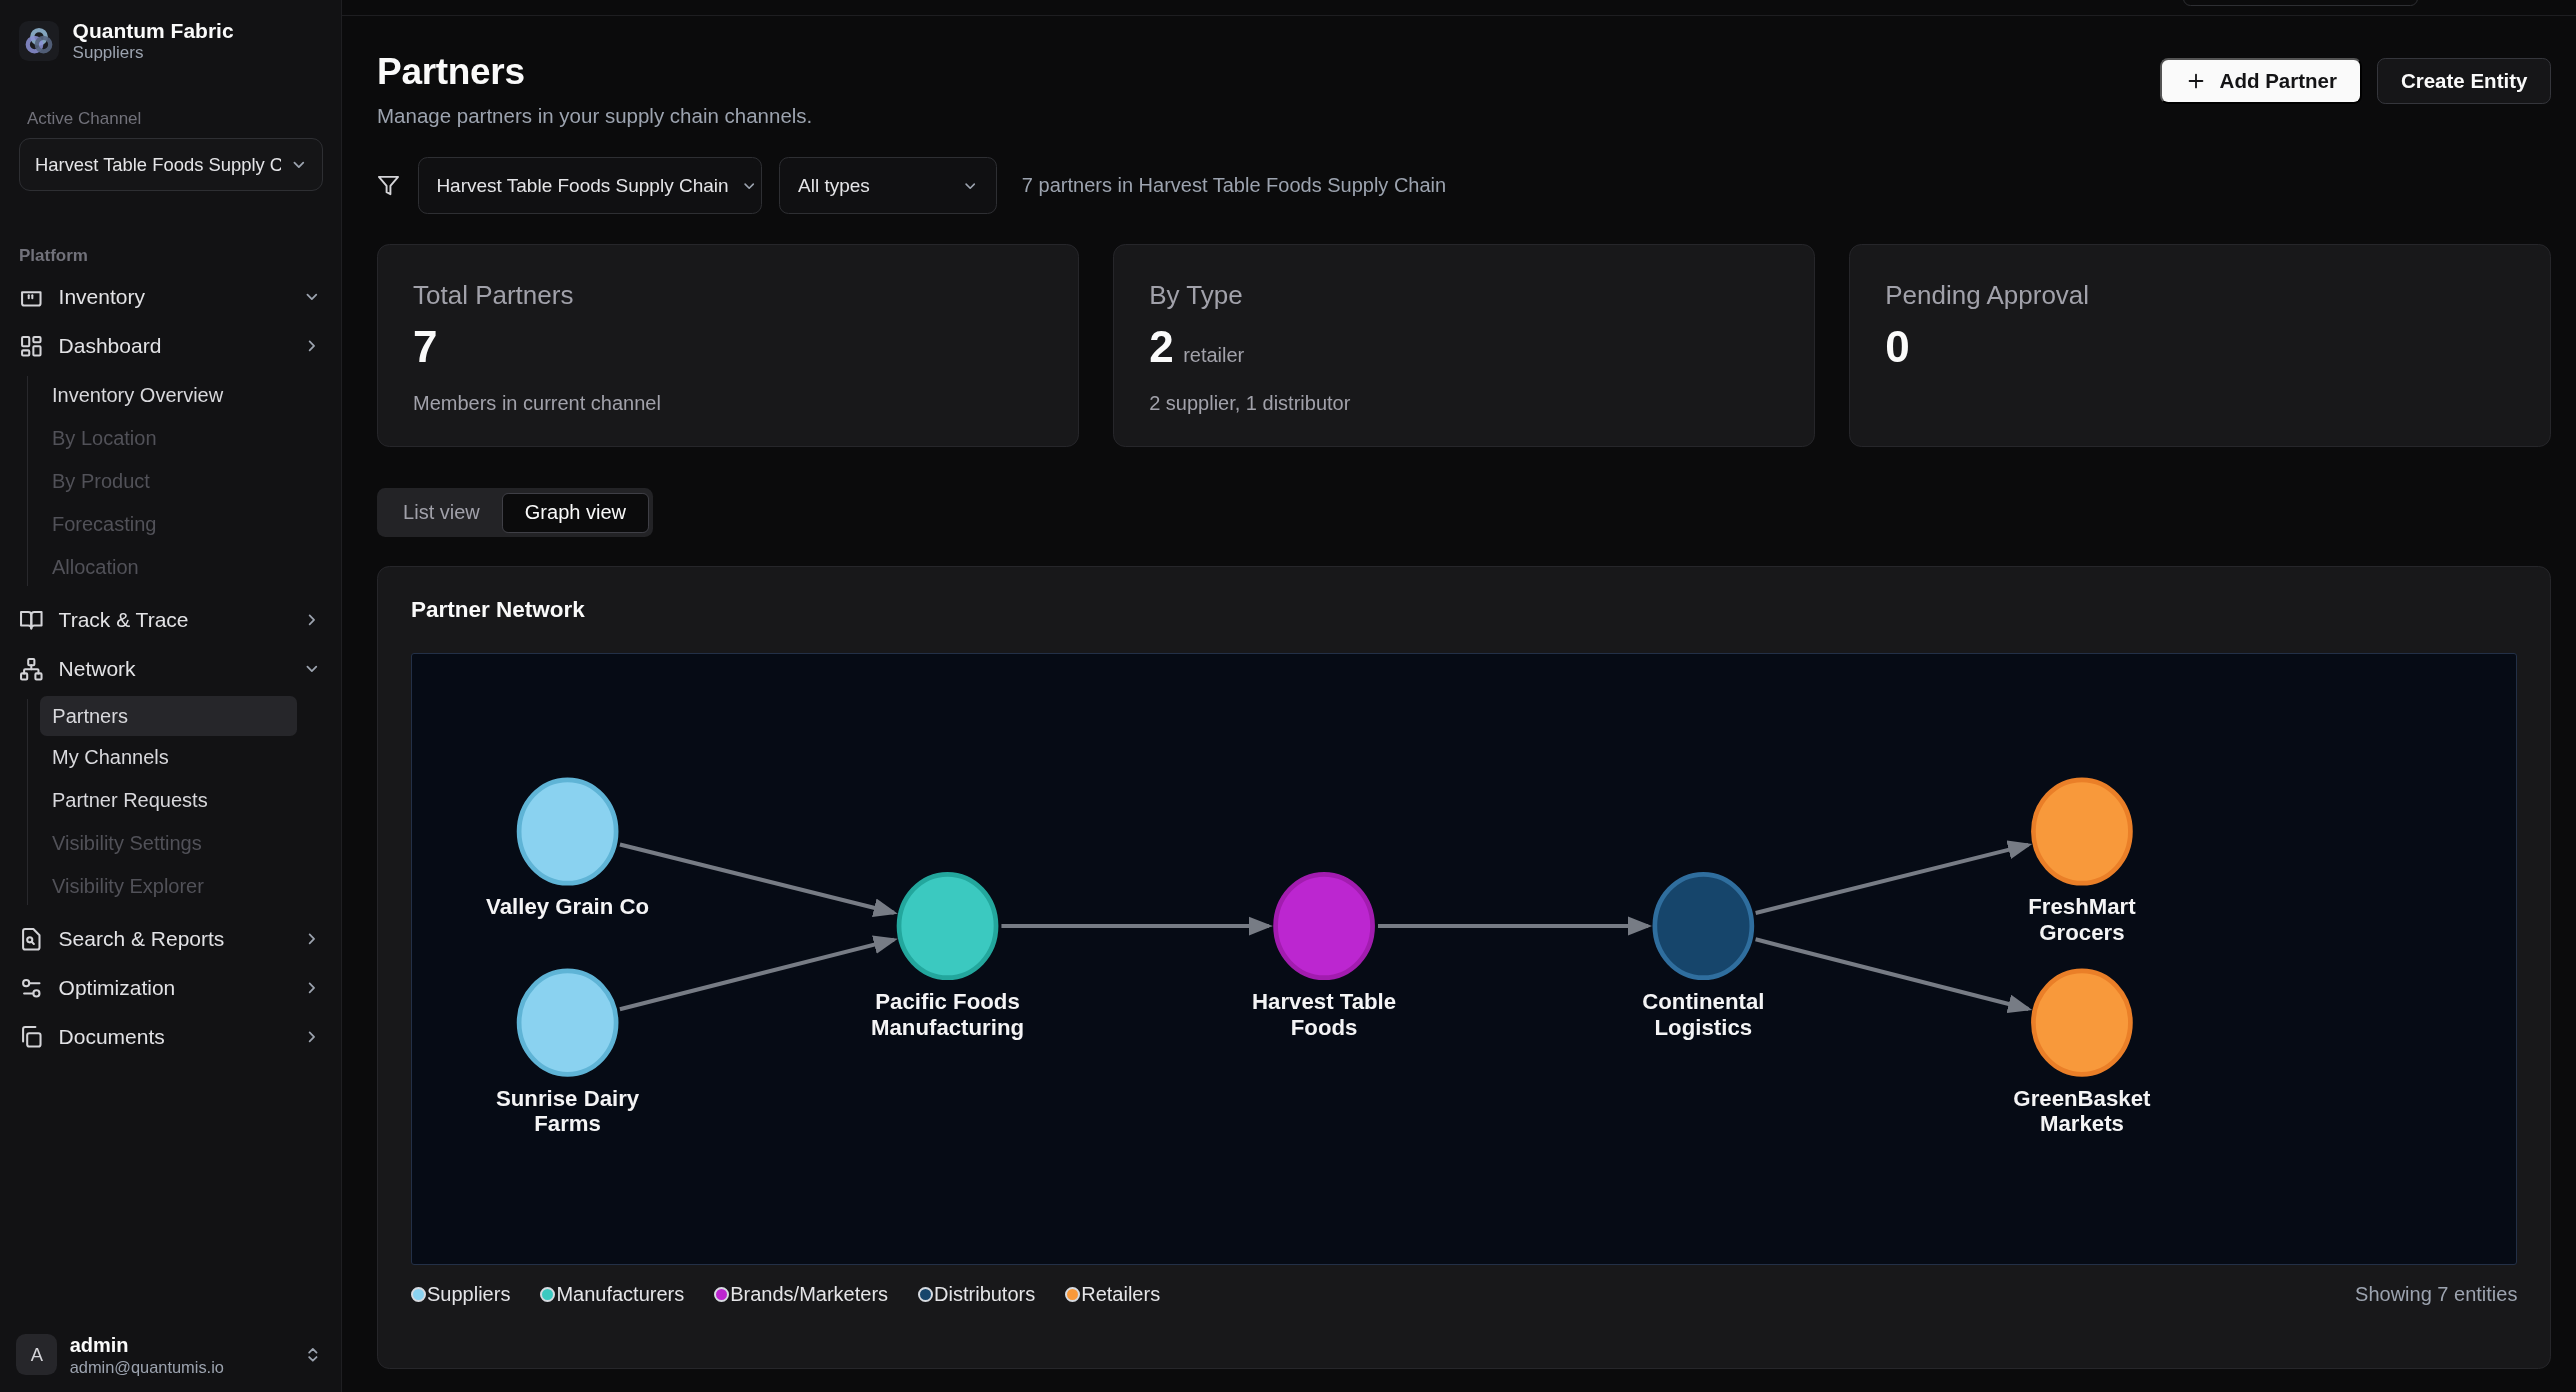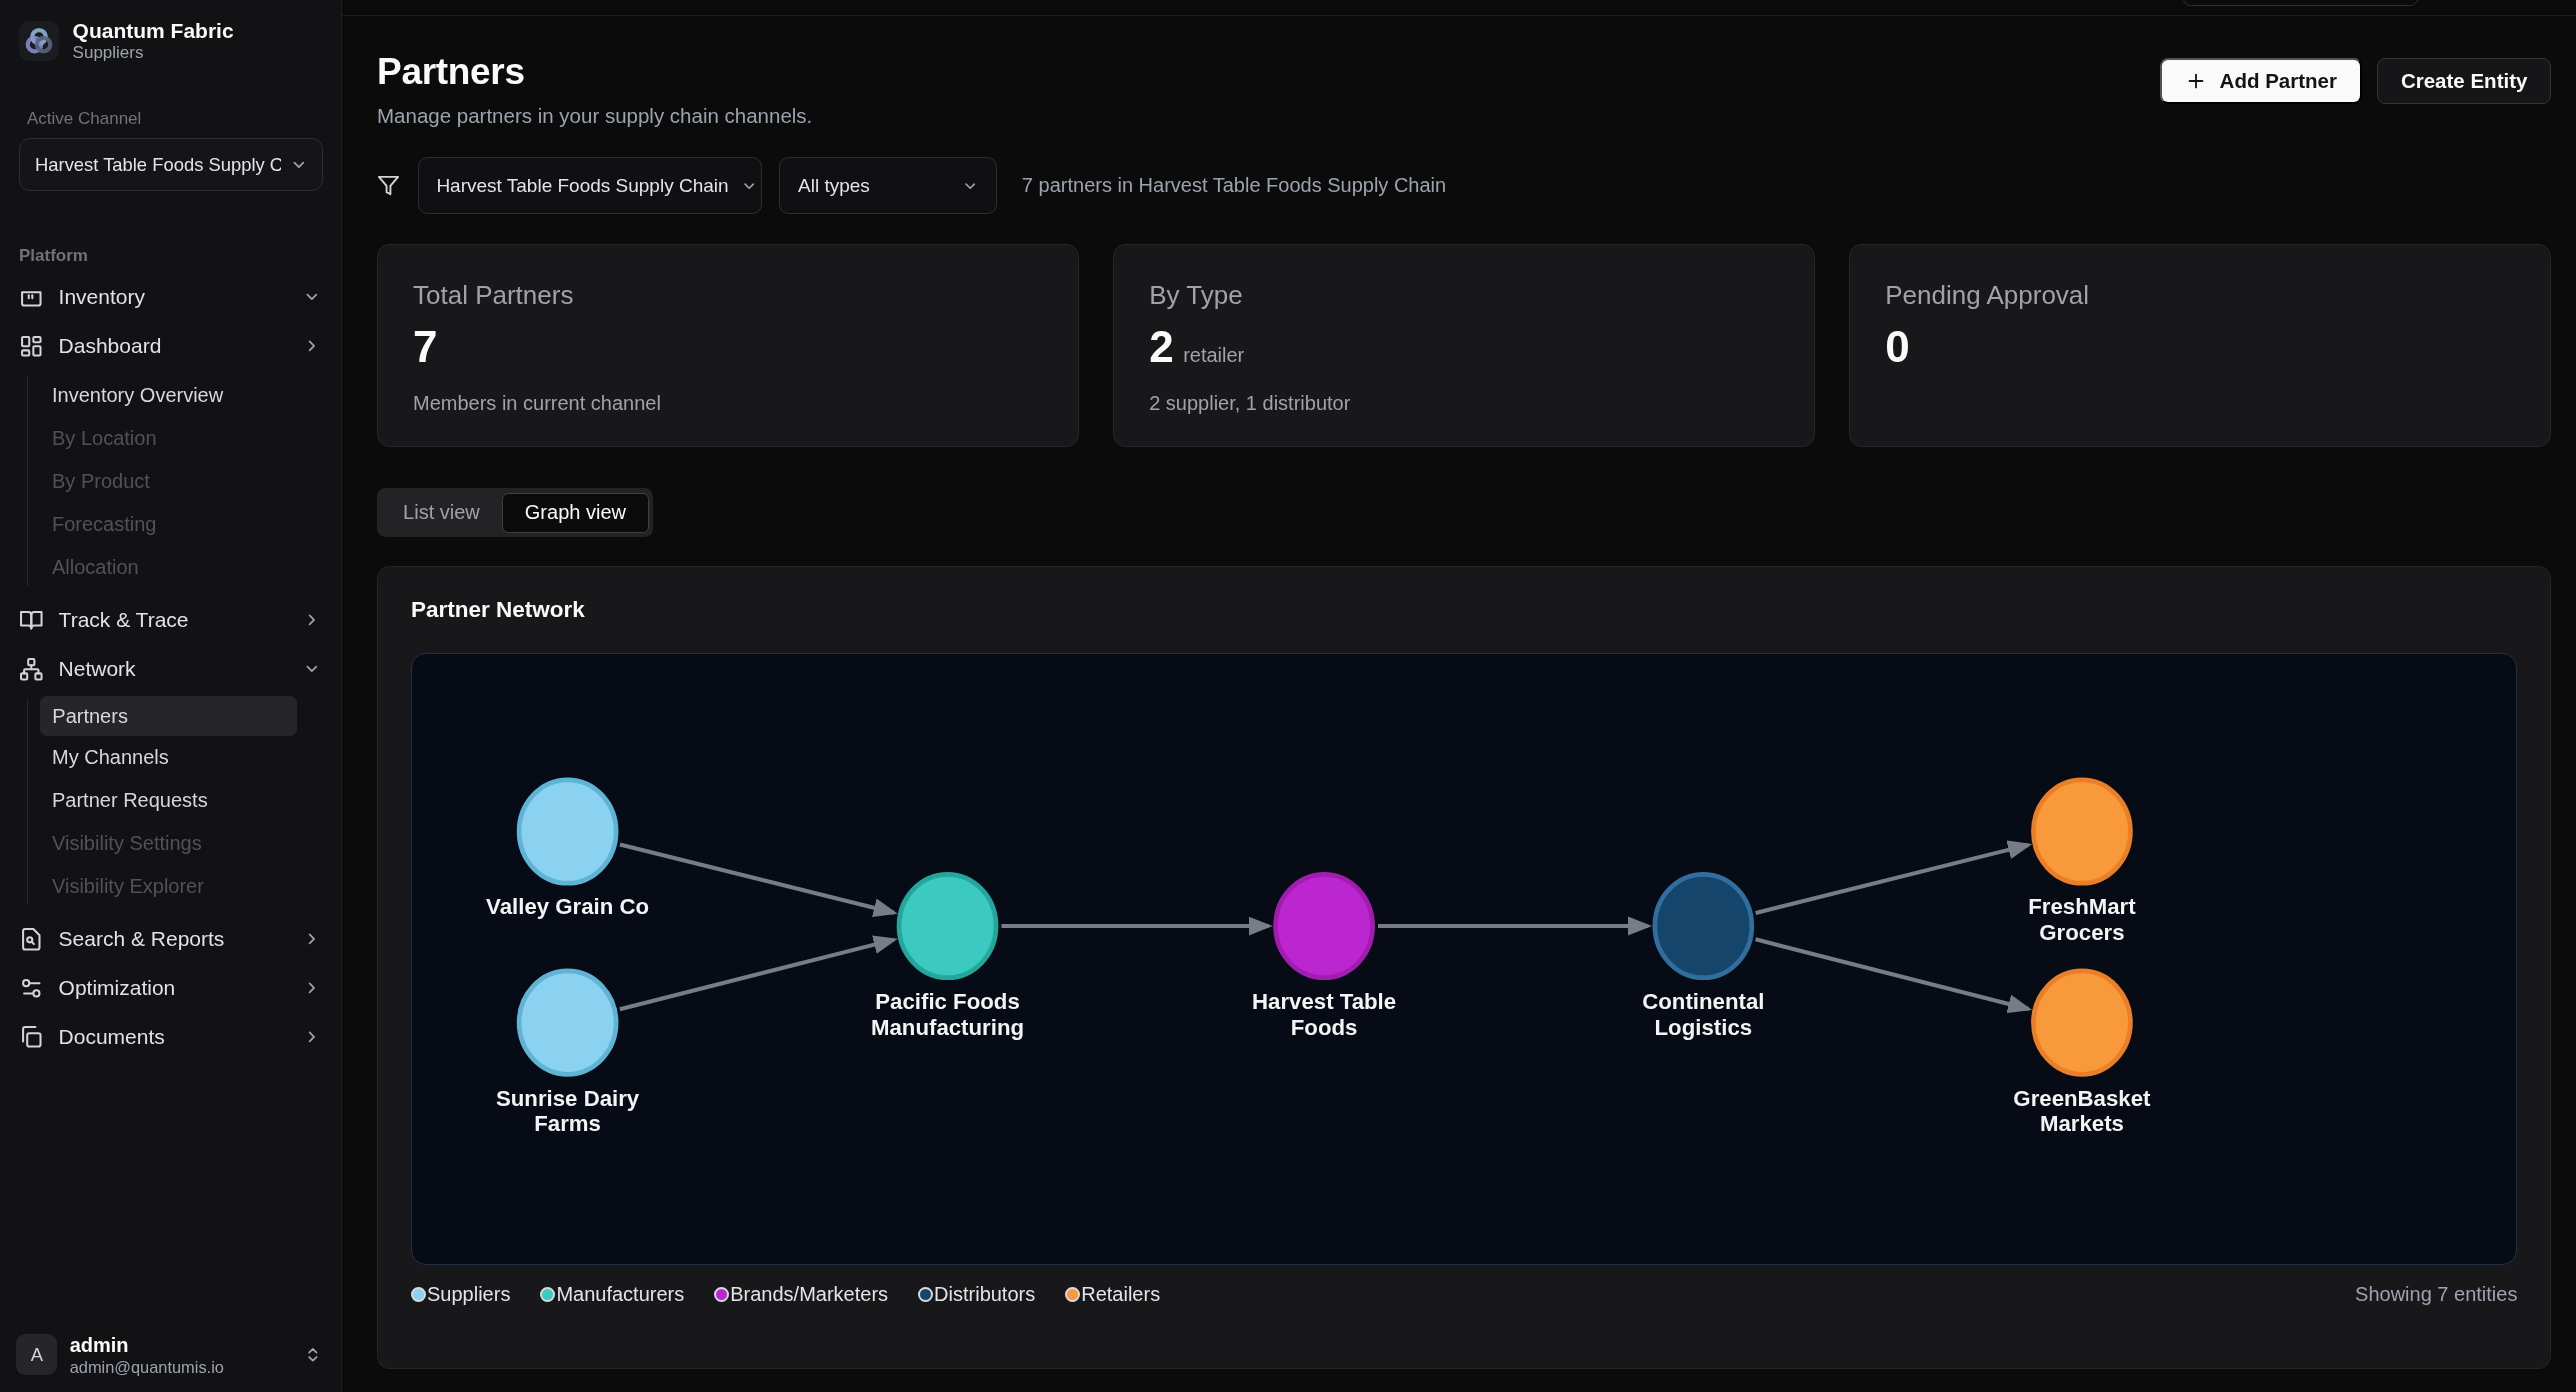--- a/index.html
+++ b/index.html
@@ -64,21 +64,21 @@
   .stat-suffix { font-size:20px; color:#A1A1AA; }
   .stat-suffix:empty { display:none; }
   .stat-foot { margin-top:auto; font-size:20px; color:#A1A1AA; }
 
   .tabs { margin-top:41px; display:inline-flex; align-items:center; background:#232326; border-radius:8.2px; padding:4.1px; height:49px; }
   .tab { padding:0 22px; font-size:20px; color:#A1A1AA; display:flex; align-items:center; height:40px; cursor:pointer; }
   .tab.active { background:#0B0B0C; border:0.7px solid #3F3F46; border-radius:6.1px; color:#FAFAFA; font-weight:normal; }
 
   .graph-card { margin-top:29px; height:803px; background:#18181A; border:0.7px solid #26262A; border-radius:12.3px; padding:30px 33px 0; display:flex; flex-direction:column; }
   .graph-title { font-size:22.5px; font-weight:bold; color:#FAFAFA; }
-  .canvas-wrap { margin-top:30px; height:612px; background:#060B15; border:0.7px solid #233047; border-radius:15px; overflow:hidden; }
+  .canvas-wrap { margin-top:30px; height:612px; background:#060B15; border:0.7px solid #233047; border-radius:3px; overflow:hidden; }
   .canvas-wrap svg { display:block; width:100%; height:100%; }
   .legend-row { display:flex; align-items:center; gap:30px; margin-top:17.7px; }
   .legend-item { display:flex; align-items:center; gap:1px; }
   .legend-dot { width:15px; height:15px; border-radius:50%; border:2px solid #D6DAE0; }
   .legend-label { font-size:20px; color:#E4E4E7; }
   .showing { margin-left:auto; font-size:20px; color:#9CA3AF; }
 </style>
 </head>
 <body>
 

